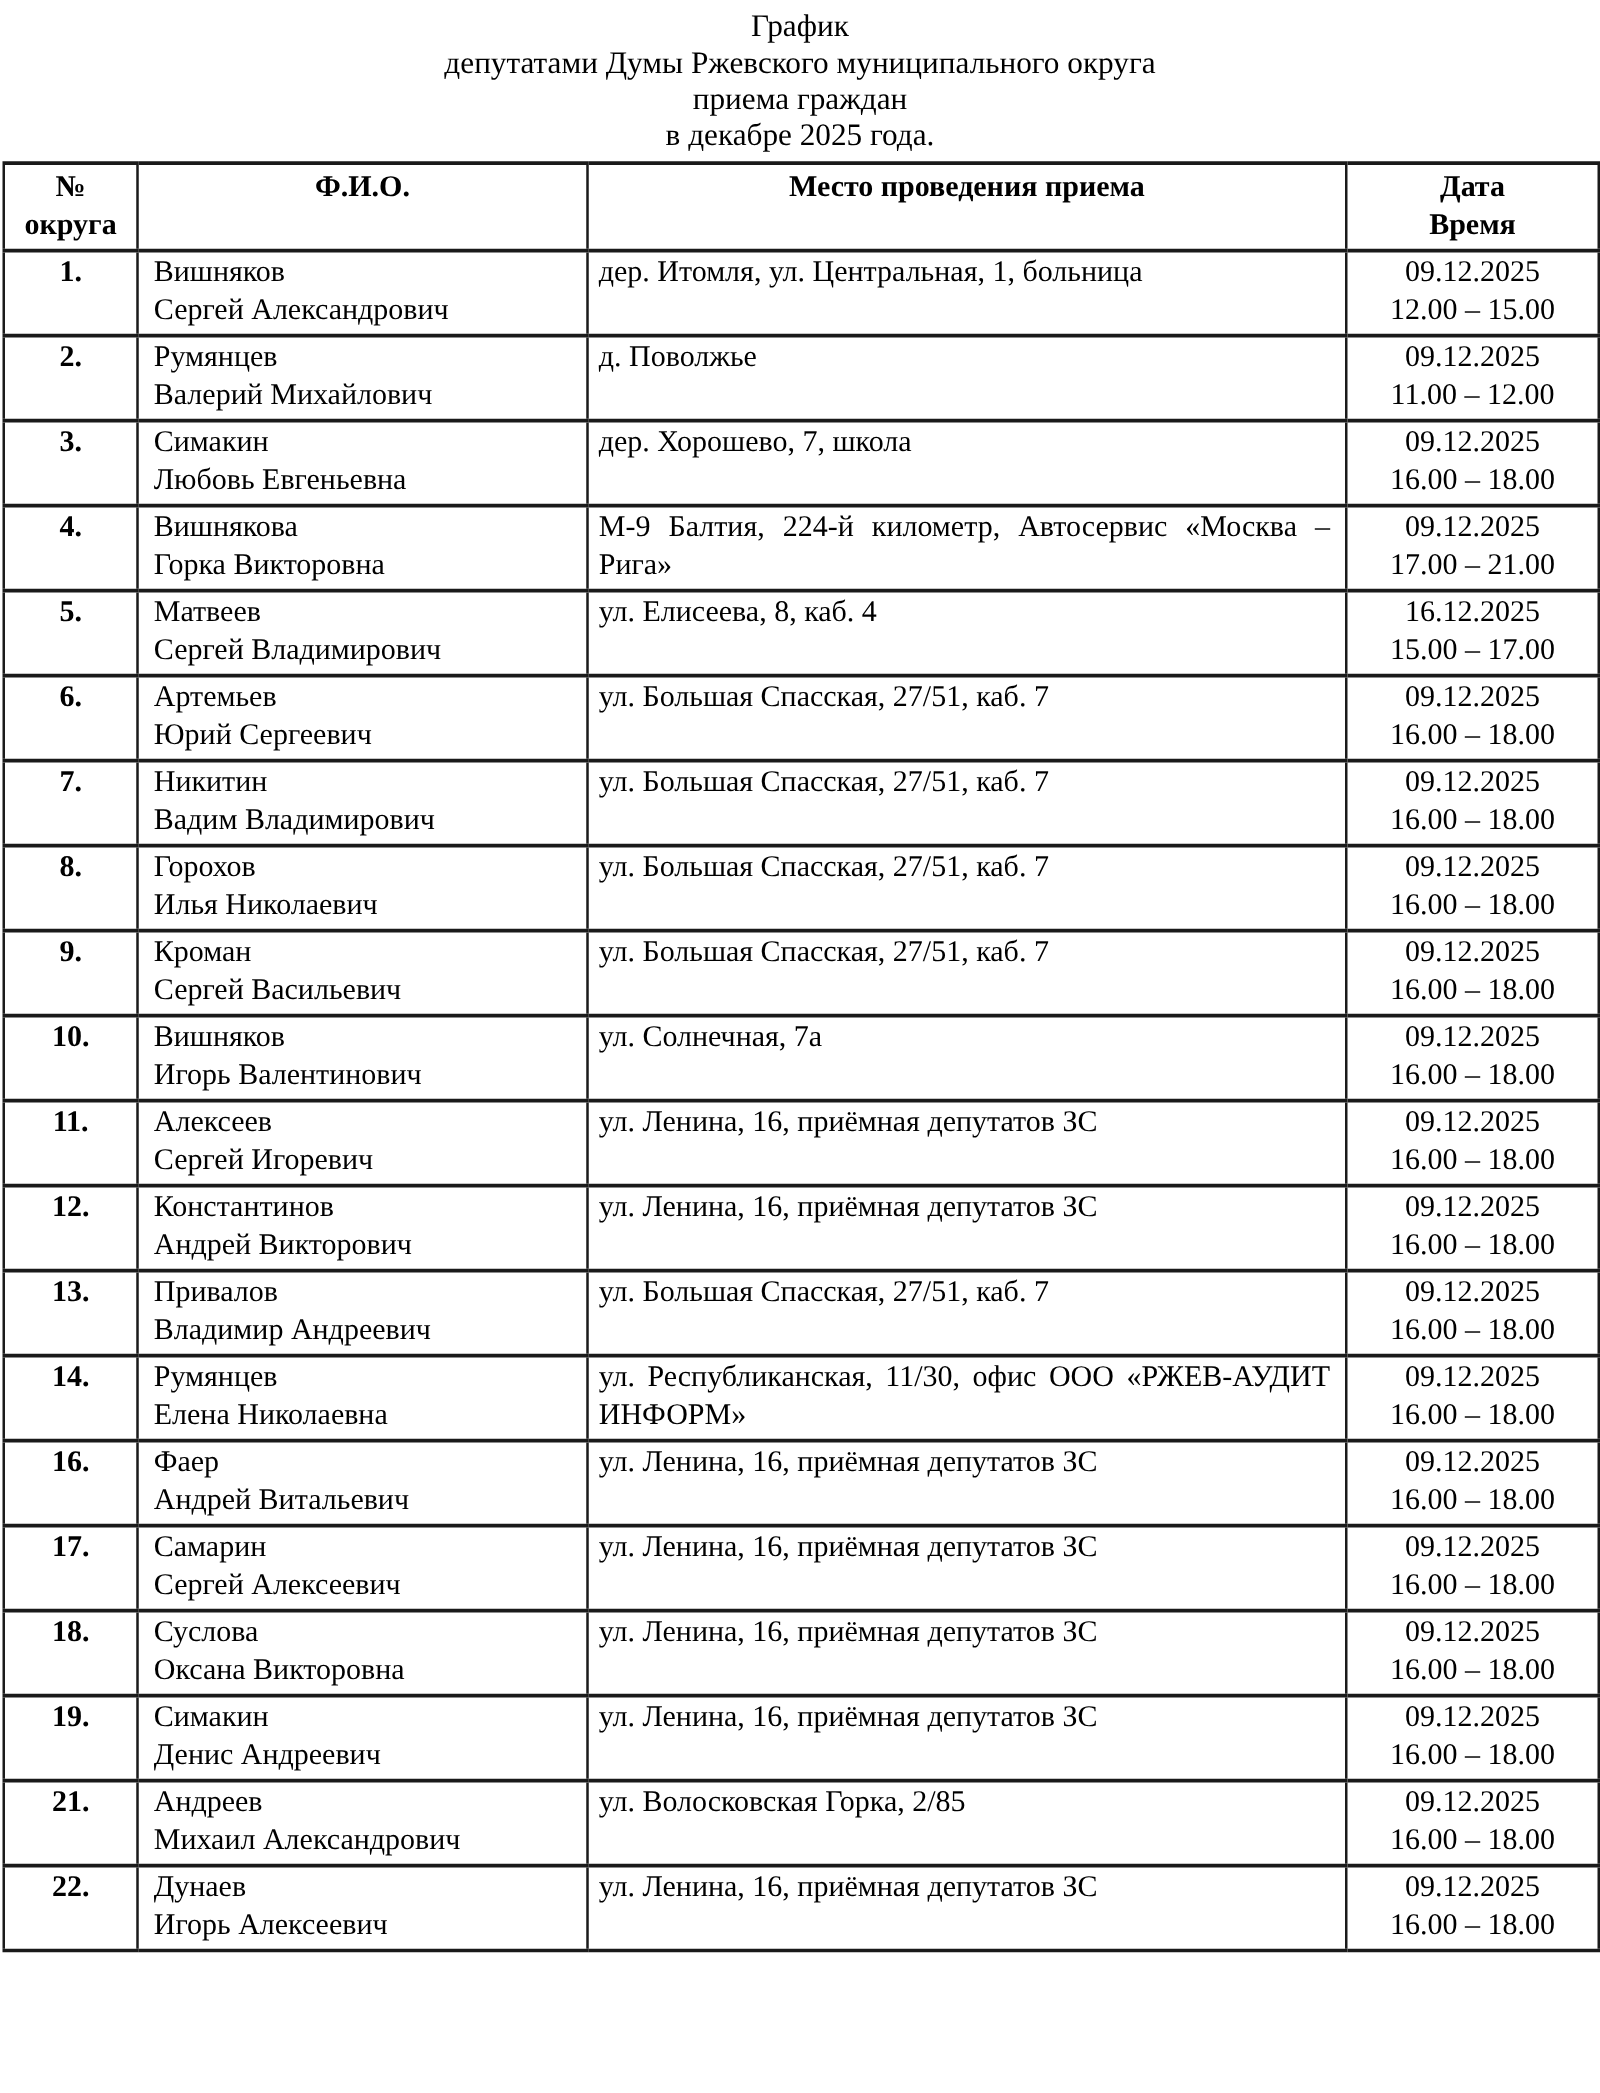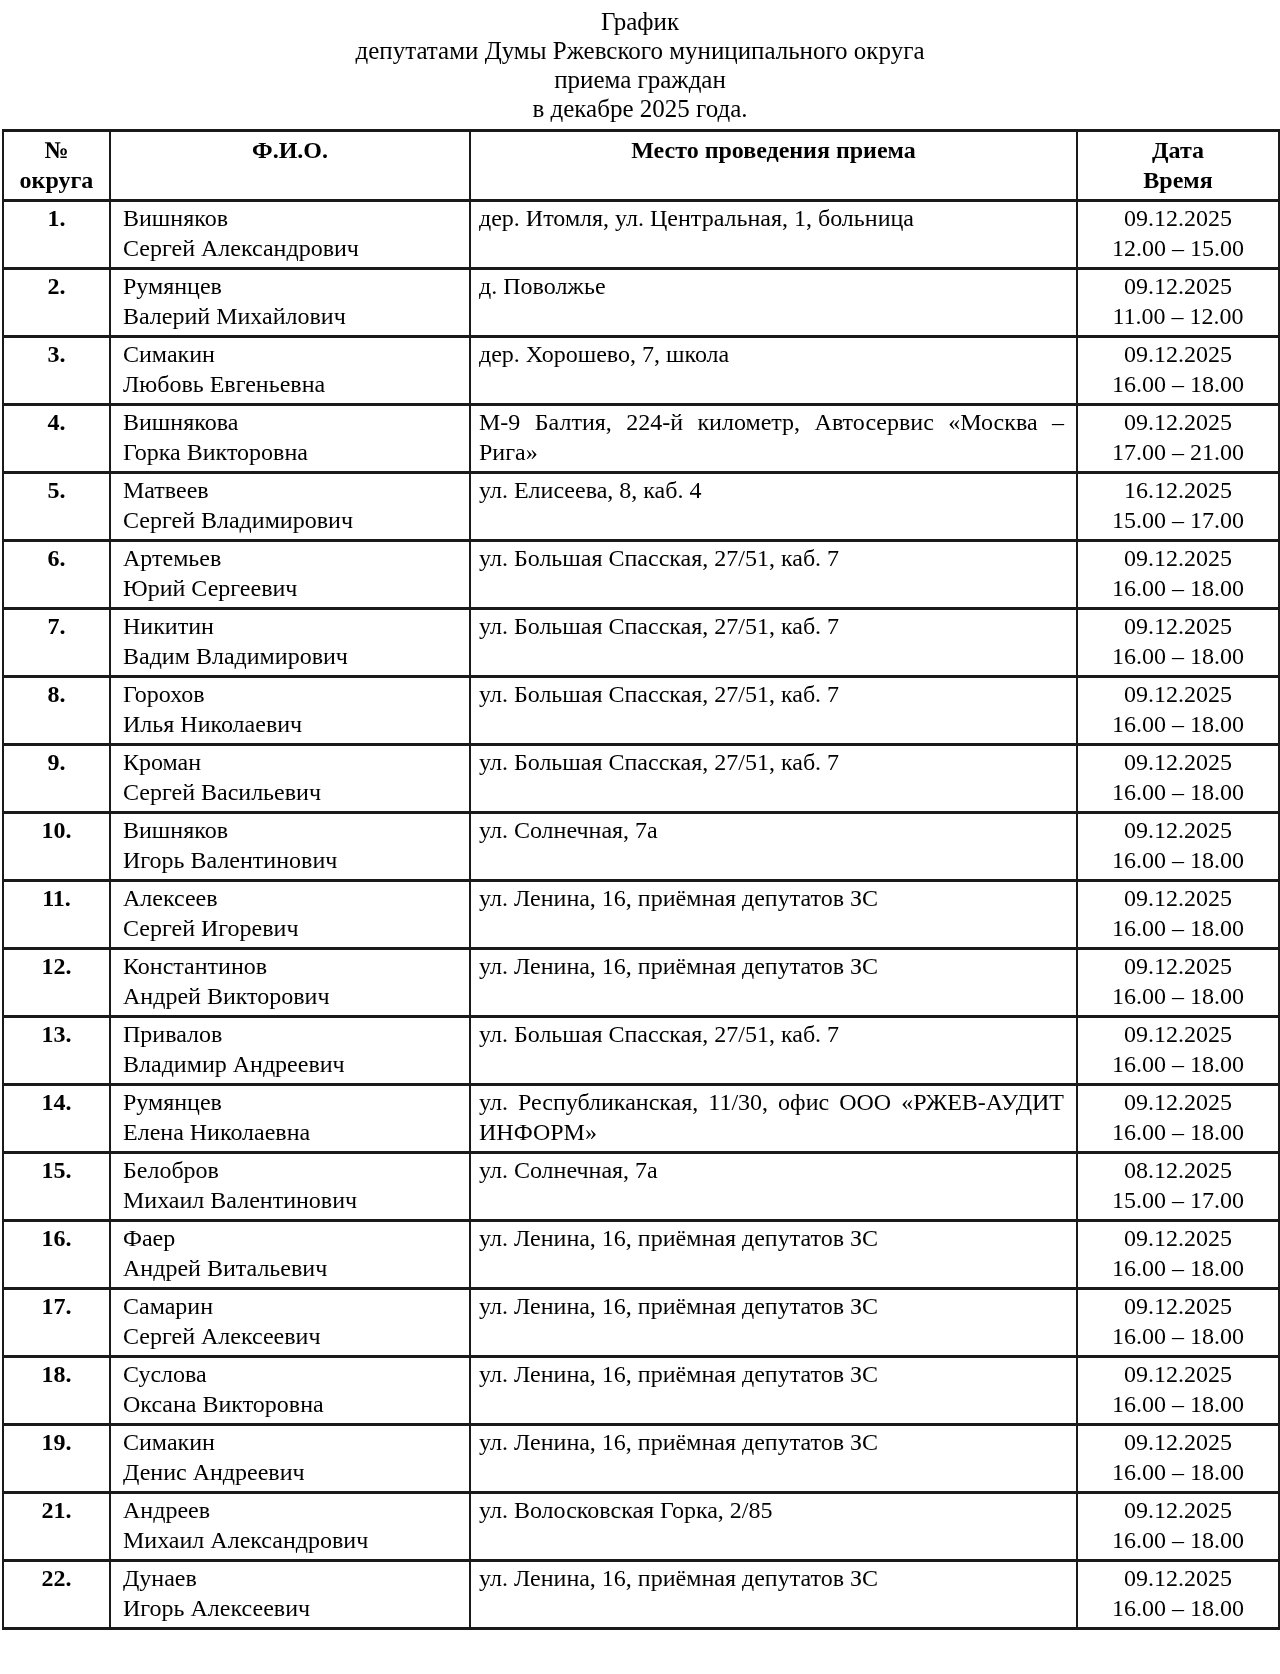--- a/index.html
+++ b/index.html
@@ -203,28 +203,20 @@
         </tr>
         <tr>
           <td class="c-num">14.</td>
           <td class="c-name">Румянцев
 Елена Николаевна</td>
           <td class="c-place">ул. Республиканская, 11/30, офис ООО «РЖЕВ-АУДИТ ИНФОРМ»</td>
           <td class="c-date">09.12.2025
 16.00 – 18.00</td>
         </tr>
         <tr>
-          <td class="c-num">15.</td>
-          <td class="c-name">Белобров
-Михаил Валентинович</td>
-          <td class="c-place">ул. Солнечная, 7а</td>
-          <td class="c-date">08.12.2025
-15.00 – 17.00</td>
-        </tr>
-        <tr>
           <td class="c-num">16.</td>
           <td class="c-name">Фаер
 Андрей Витальевич</td>
           <td class="c-place">ул. Ленина, 16, приёмная депутатов ЗС</td>
           <td class="c-date">09.12.2025
 16.00 – 18.00</td>
         </tr>
         <tr>
           <td class="c-num">17.</td>
           <td class="c-name">Самарин

